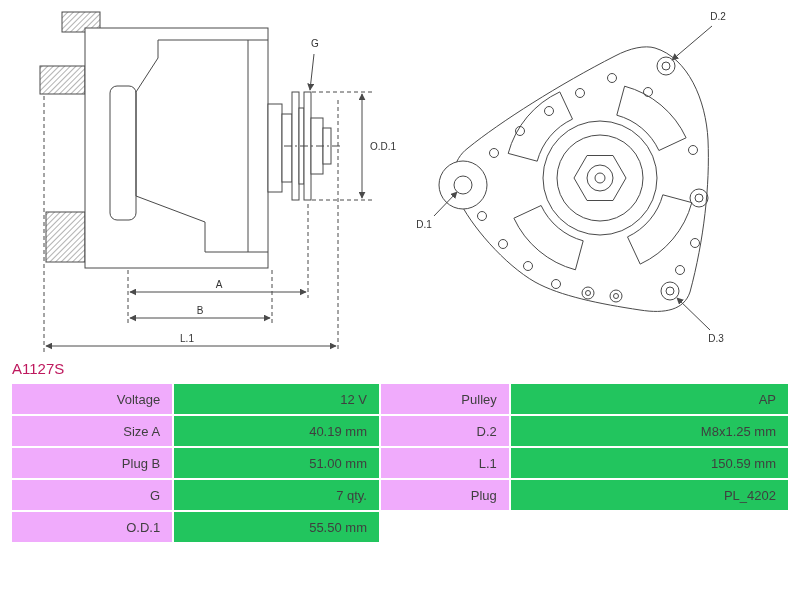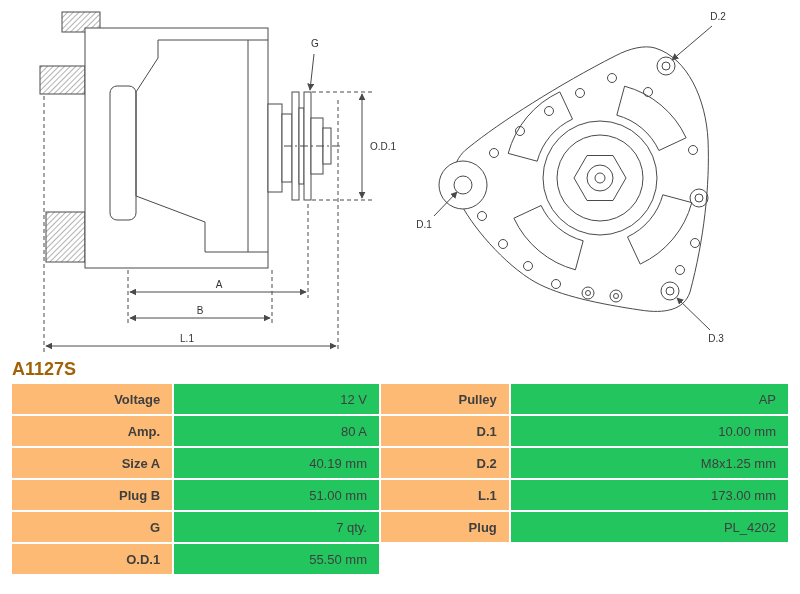--- a/index.html
+++ b/index.html
@@ -4,44 +4,44 @@
 <style>
   * { box-sizing: border-box; }
   html, body { margin: 0; padding: 0; background: #ffffff; }
   body { font-family: "Liberation Sans", sans-serif; }
   .page { width: 800px; height: 594px; background: #fff; overflow: hidden; }
 
   .diagram { width: 800px; height: 356px; }
   .diagram svg { display: block; }
 
   .part-number {
-    color: #a16207;
-    font-weight: bold;
-    font-size: 18px;
+    color: #be185d;
+    font-weight: normal;
+    font-size: 15px;
     line-height: 20px;
     padding: 3px 0 3px 12px;
   }
 
   table.spec {
     width: 780px;
     margin: 0 10px;
     border-collapse: separate;
     border-spacing: 2px;
     table-layout: fixed;
     font-size: 13px;
     color: #3f3f3f;
   }
   table.spec td {
     height: 30px;
     text-align: right;
     padding: 0 12px 0 0;
     overflow: hidden;
     white-space: nowrap;
   }
-  td.lbl { background: #fdba74; font-weight: bold; }
+  td.lbl { background: #f0abfc; }
   td.val { background: #22c55e; }
   td.blank { background: transparent; }
 </style>
 </head>
 <body>
 
 <div class="page">
 
   <div class="diagram">
     <svg width="800" height="356" viewBox="0 0 800 356">
@@ -174,36 +174,30 @@
         <col style="width:36%">
     </colgroup>
     <tbody>
       <tr>
         <td class="lbl">Voltage</td>
         <td class="val">12 V</td>
         <td class="lbl">Pulley</td>
         <td class="val">AP</td>
       </tr>
       <tr>
-        <td class="lbl">Amp.</td>
-        <td class="val">80 A</td>
-        <td class="lbl">D.1</td>
-        <td class="val">10.00 mm</td>
-      </tr>
-      <tr>
         <td class="lbl">Size A</td>
         <td class="val">40.19 mm</td>
         <td class="lbl">D.2</td>
         <td class="val">M8x1.25 mm</td>
       </tr>
       <tr>
         <td class="lbl">Plug B</td>
         <td class="val">51.00 mm</td>
         <td class="lbl">L.1</td>
-        <td class="val">173.00 mm</td>
+        <td class="val">150.59 mm</td>
       </tr>
       <tr>
         <td class="lbl">G</td>
         <td class="val">7 qty.</td>
         <td class="lbl">Plug</td>
         <td class="val">PL_4202</td>
       </tr>
       <tr>
         <td class="lbl">O.D.1</td>
         <td class="val">55.50 mm</td>

